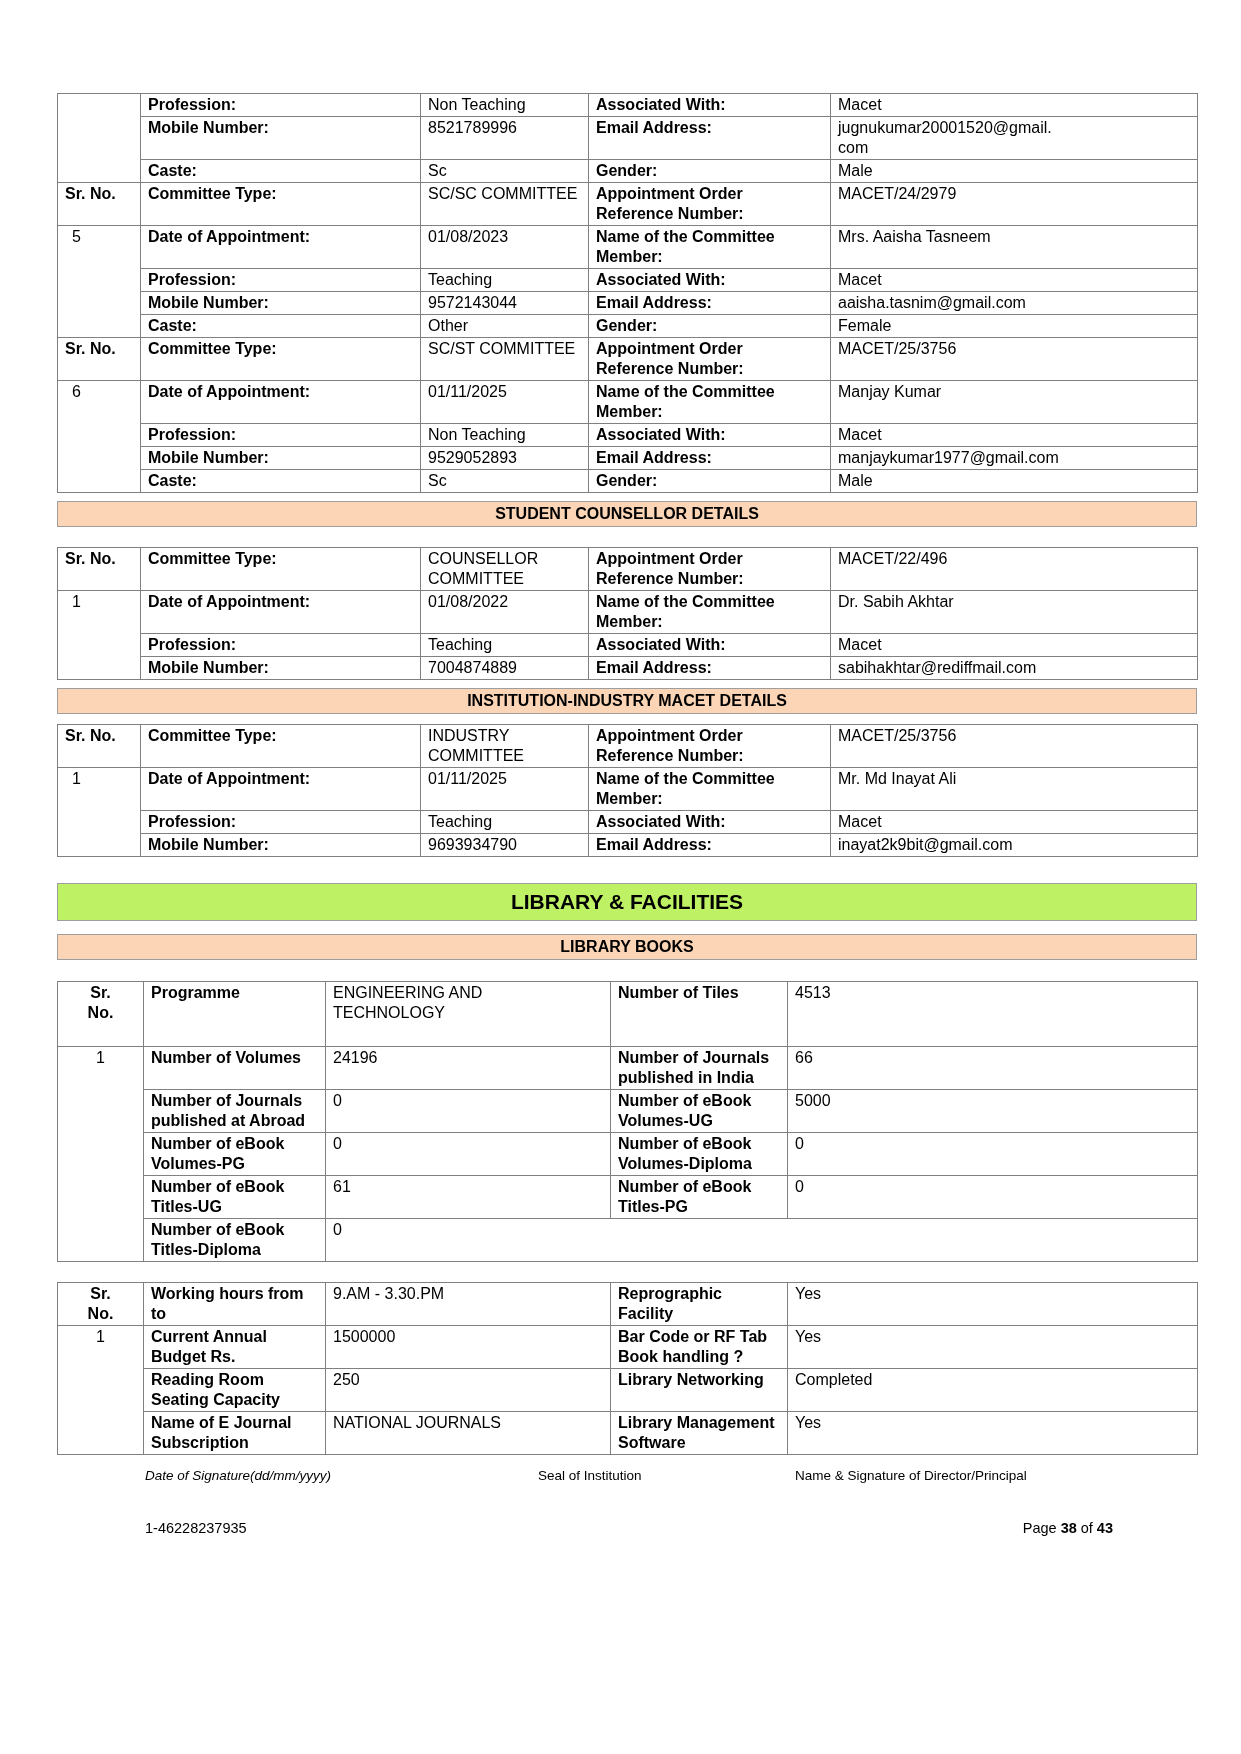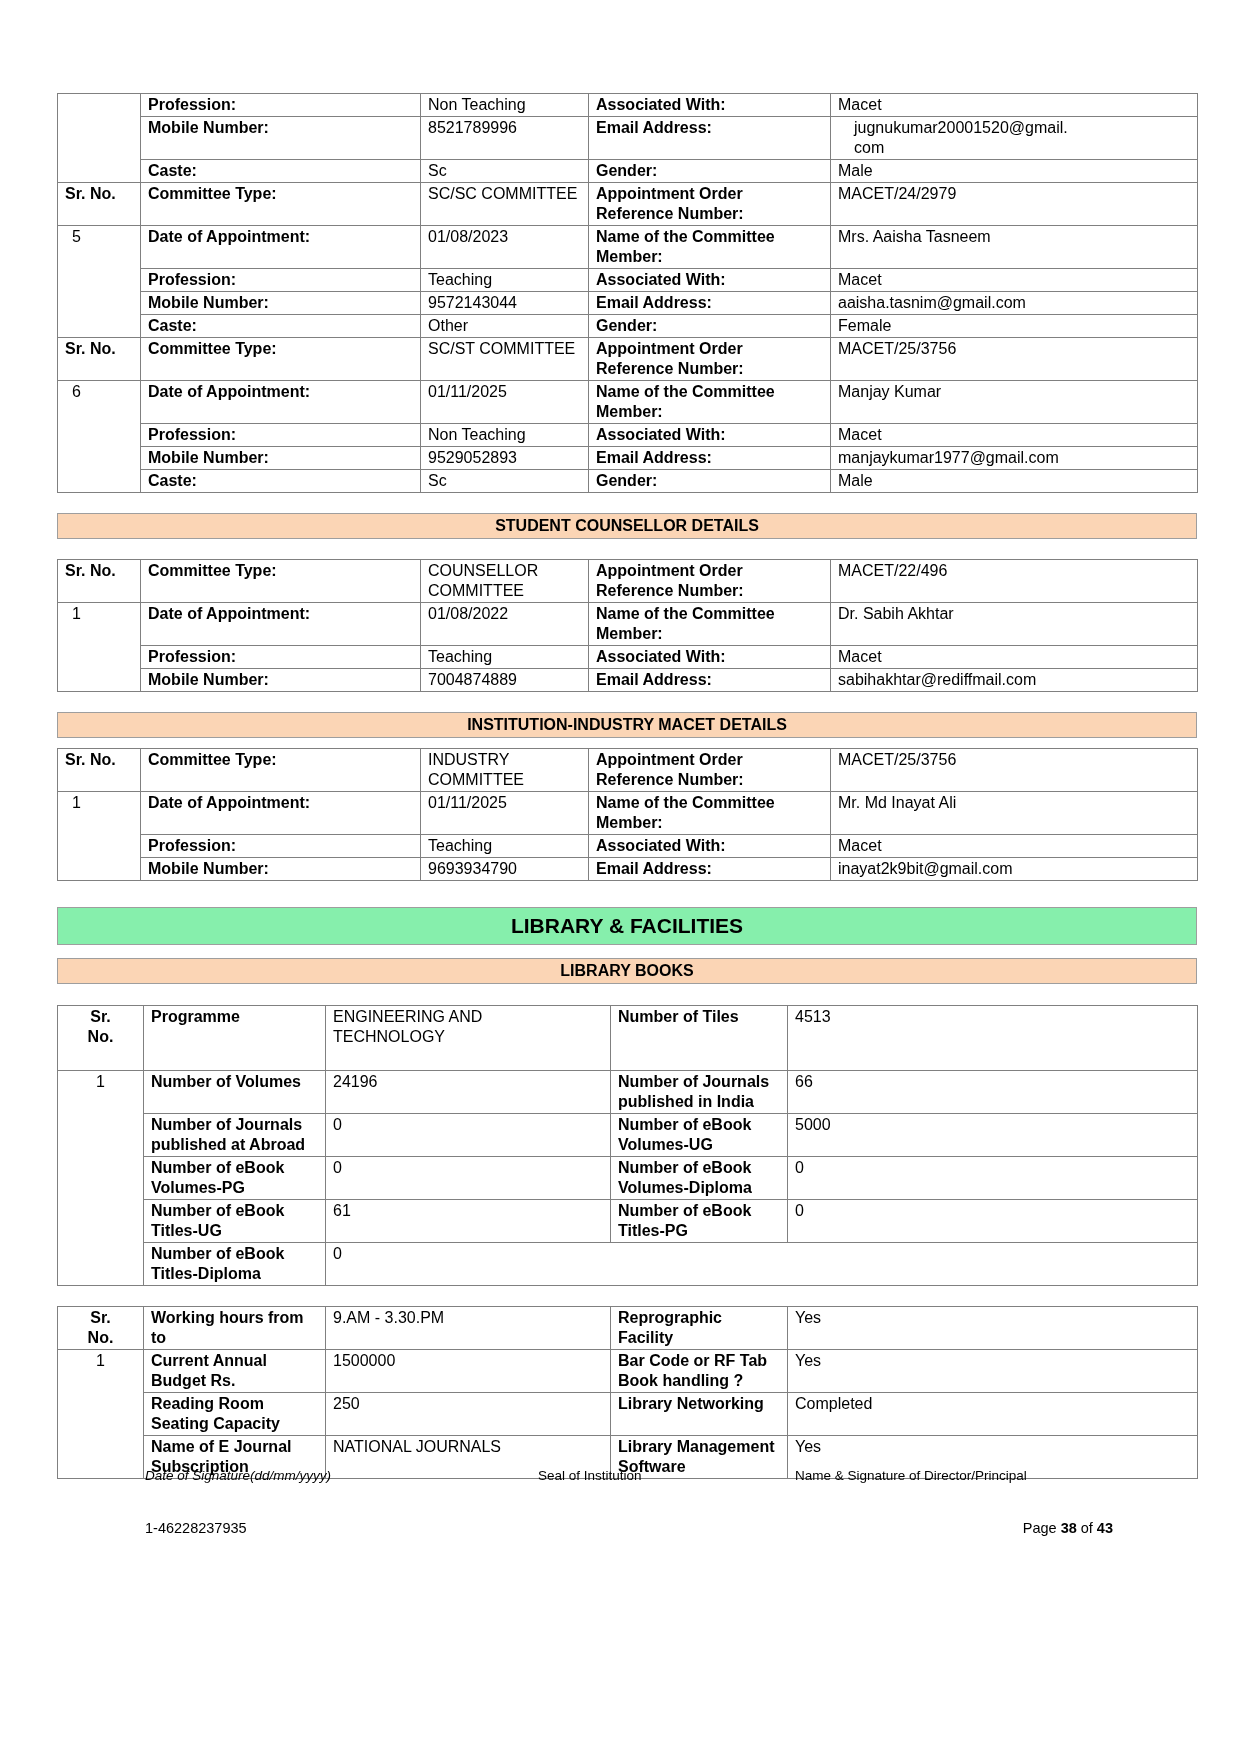--- a/index.html
+++ b/index.html
@@ -17,27 +17,27 @@
   .srh{font-weight:bold;}
   .srn{padding-left:14px;}
   
   .ct col.c1{width:83px;}  .ct col.c2{width:280px;} .ct col.c3{width:168px;}
   .ct col.c4{width:242px;} .ct col.c5{width:367px;}
   
   .lt col.c1{width:86px;}  .lt col.c2{width:182px;} .lt col.c3{width:285px;}
   .lt col.c4{width:177px;} .lt col.c5{width:410px;}
   .lt .src{text-align:center;padding-left:2px;padding-right:2px;}
   tr.tall td{height:62px;}
-  .wrap-email{display:inline-block;max-width:216px;overflow-wrap:anywhere;word-break:break-all;margin-left:16px;}
+  .wrap-email{display:inline-block;max-width:216px;overflow-wrap:anywhere;word-break:break-all;}
   .banner{
     width:1138px;background:#fbd5b5;border:1px solid #9e9e9e;text-align:center;
     font-weight:bold;font-size:16px;line-height:20px;padding:2px 0;
   }
-  .banner.blue{background:#86efac;font-size:21px;line-height:26px;padding:5px 0;}
-  .mt10{margin-top:10px;} .mt11{margin-top:11px;} .mt12{margin-top:20px;}
+  .banner.blue{background:#bef264;font-size:21px;line-height:26px;padding:5px 0;}
+  .mt10{margin-top:10px;} .mt11{margin-top:11px;} .mt12{margin-top:8px;}
   .mt13{margin-top:13px;} .mt20{margin-top:20px;} .mt21{margin-top:21px;}
   .mt26{margin-top:26px;}
   .sigrow{position:absolute;top:1468px;left:0;width:1241px;font-size:13.5px;}
   .sigrow span{position:absolute;top:0;white-space:nowrap;}
   .sig-date{left:145px;font-style:italic;} .sig-seal{left:538px;} .sig-name{left:795px;}
   .metarow{position:absolute;top:1520px;left:0;width:1241px;font-size:14.5px;}
   .doc-id{position:absolute;left:145px;top:0;}
   .pagenum{position:absolute;right:126px;top:0;white-space:nowrap;}
   .pagenum .b{font-weight:bold;}
   .pagenum span{display:inline-block;margin:0 2px;}

